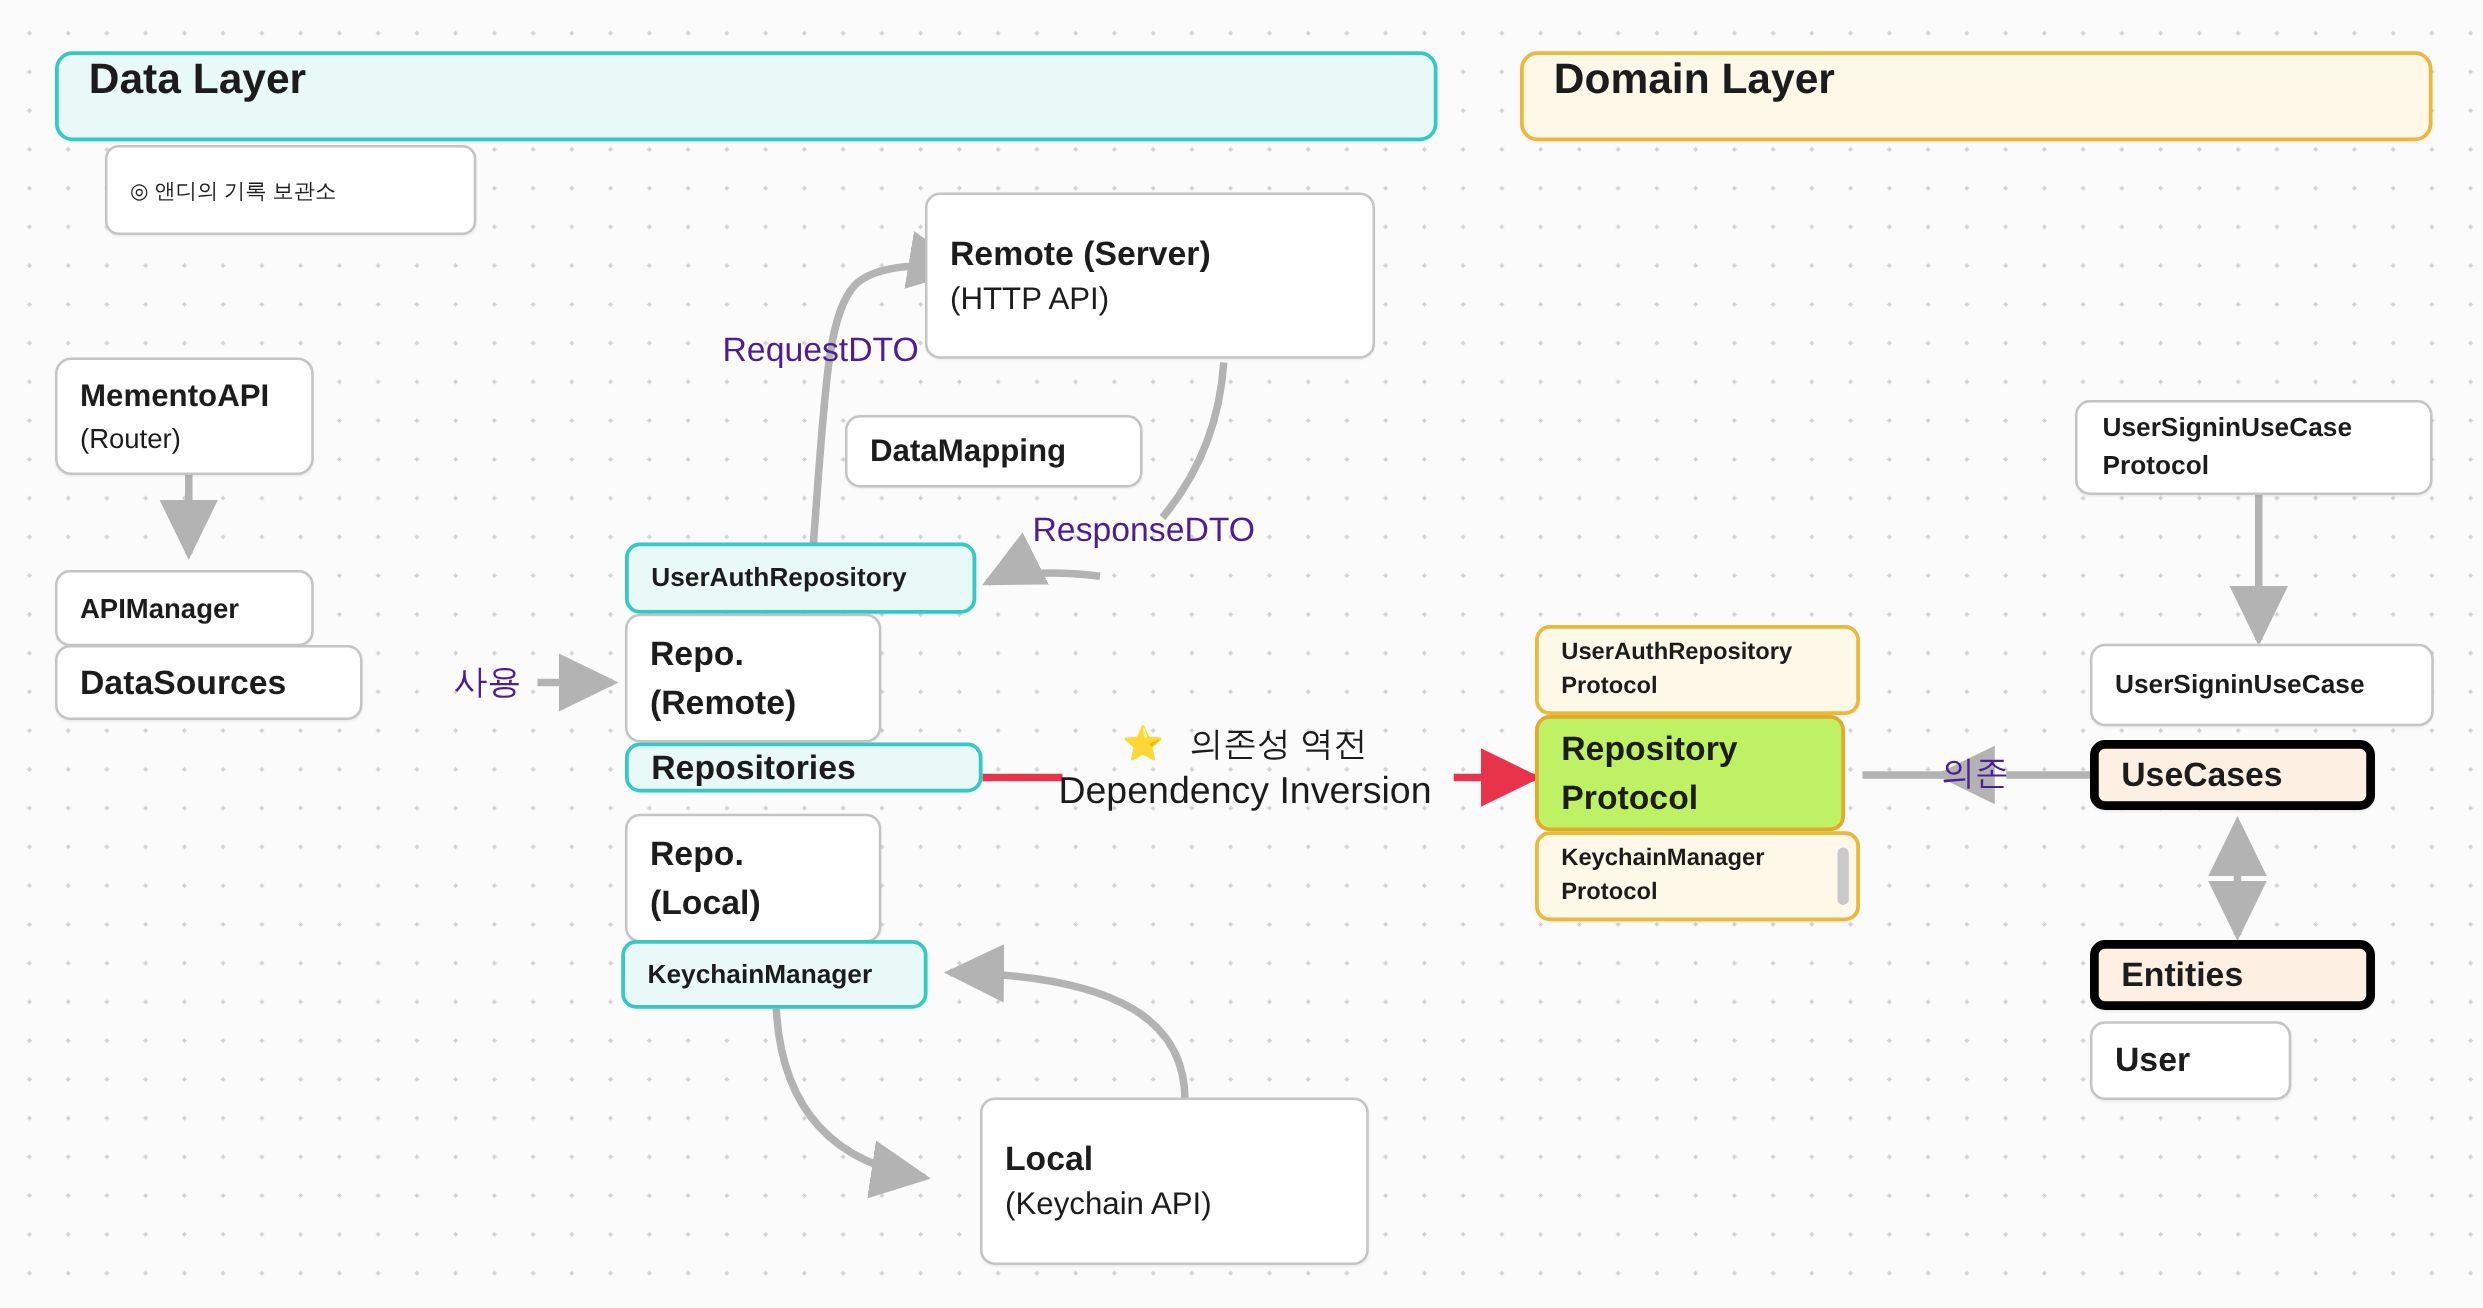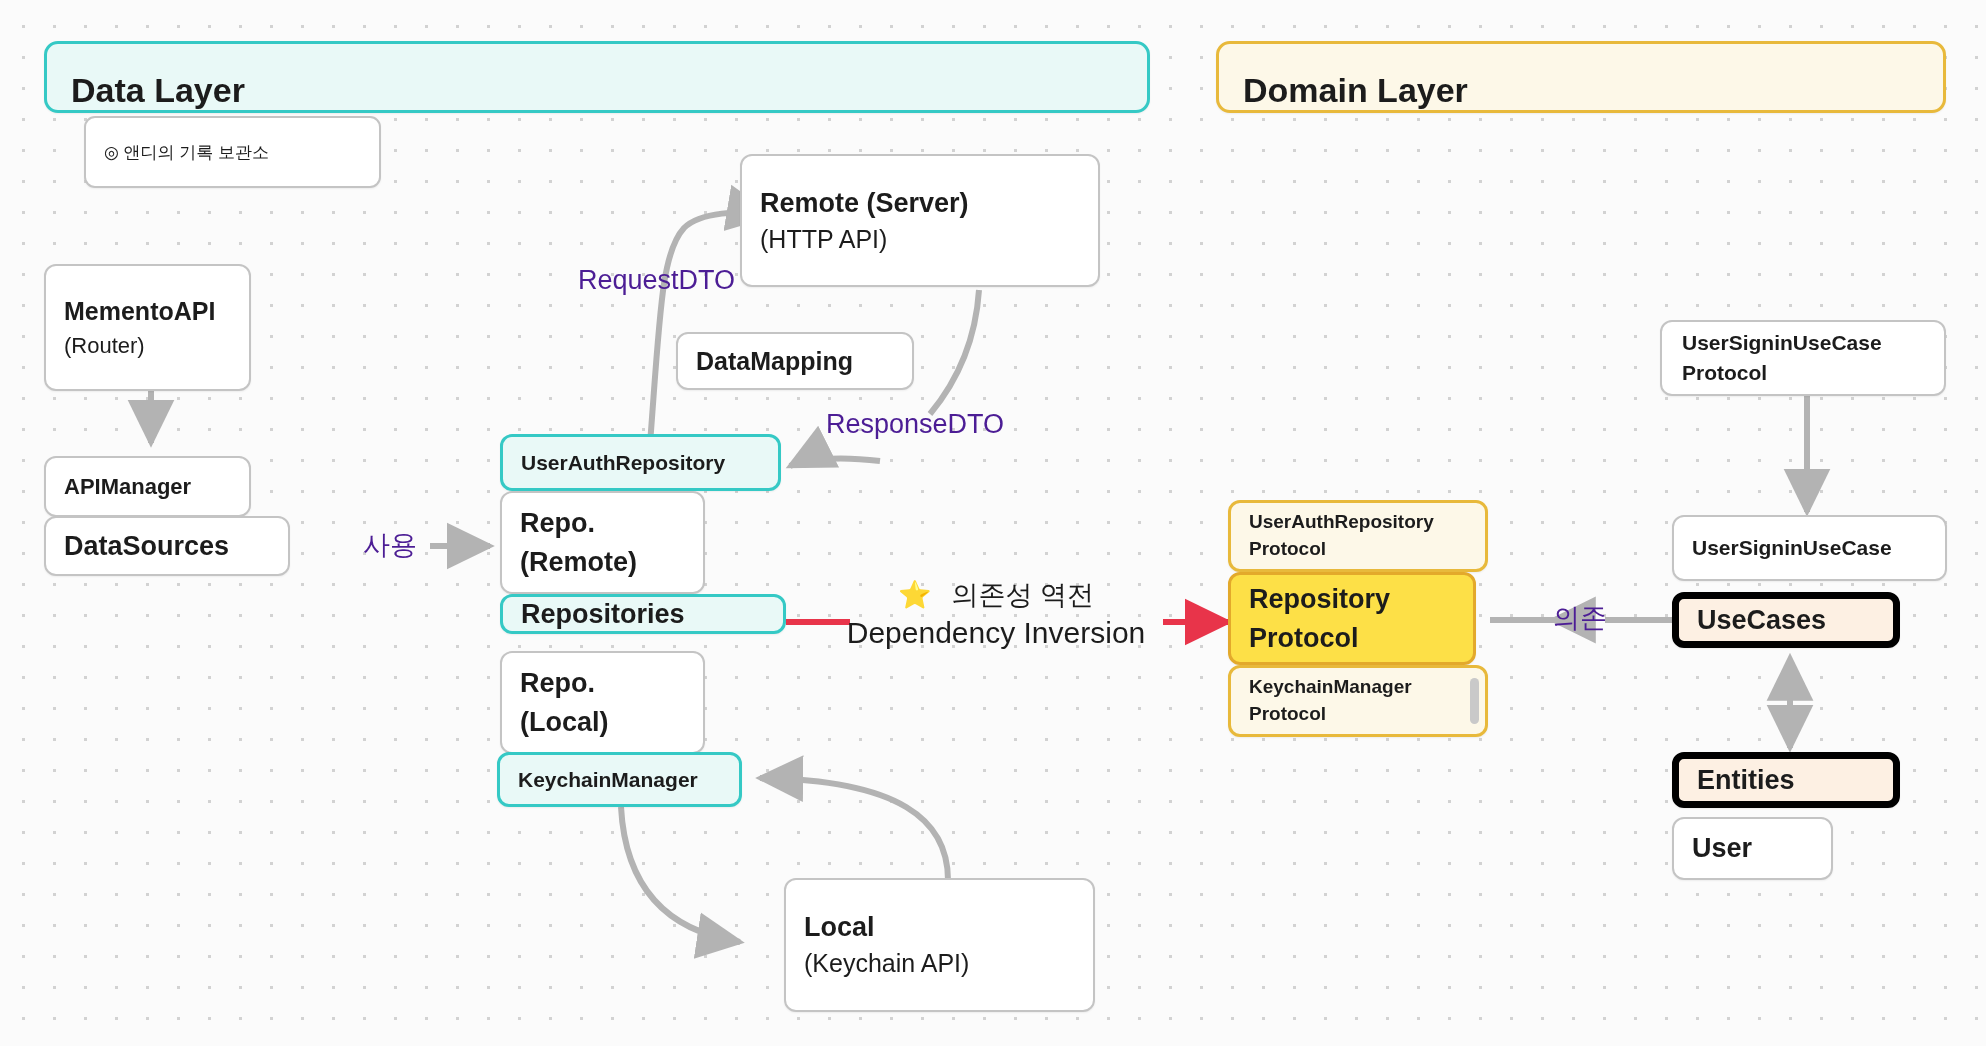--- a/index.html
+++ b/index.html
@@ -27,28 +27,28 @@
     border:2px solid #c4c4c4;
     color:#1c1c1c;
     padding:6px 18px;
     box-shadow:0 1px 2px rgba(0,0,0,.06);
   }
   .node .l1,.node .l2{white-space:pre;line-height:1.42;}
   
   .layer-header{
     border-radius:14px;
     padding:0 24px;
-    justify-content:flex-end;
+    justify-content:flex-start;
     font-weight:bold;
   }
   .teal-head{background:#e9f9f7;border:3px solid #35c9c5;}
   .yellow-head{background:#fdf8e8;border:3px solid #e8b93b;}
   .teal-box{background:#e9f9f7;border:3px solid #35c9c5;}
   .yellow-box{background:#fdf8e8;border:3px solid #e8b93b;}
-  .yellow-box-strong{background:#fde047;border:3px solid #e3a92b;}
+  .yellow-box-strong{background:#bef264;border:3px solid #e3a92b;}
   .orange-box{background:#fdf0e3;border:7px solid #000000;}
   .plain{background:#ffffff;border:2px solid #c4c4c4;}
 
   .f34{font-size:34px;font-weight:bold;}
   .f27{font-size:27px;font-weight:bold;}
   .f25{font-size:25px;font-weight:bold;}
   .f22{font-size:22px;font-weight:bold;}
   .f21{font-size:21px;font-weight:bold;}
   .f19{font-size:19px;font-weight:bold;}
   .f17n{font-size:17px;font-weight:normal;}
@@ -121,21 +121,21 @@
 </div>
 
 <div class="node layer-header yellow-head" style="left:1216px;top:41px;width:730px;height:72px;">
   <div class="f34">Domain Layer</div>
 </div>
 
 <div class="node plain" style="left:44px;top:116px;width:297px;height:72px;border-radius:11px;margin-left:40px;">
   <div class="f17n reg">◎ 앤디의 기록 보관소</div>
 </div>
 
-<div class="node plain" style="left:44px;top:264px;width:207px;height:127px;">
+<div class="node plain" style="left:44px;top:286px;width:207px;height:94px;border-radius:13px;">
   <div class="l1 f25">MementoAPI</div>
   <div class="l2 f22 reg">(Router)</div>
 </div>
 
 <div class="node plain" style="left:44px;top:456px;width:207px;height:61px;">
   <div class="f22">APIManager</div>
 </div>
 
 <div class="node plain" style="left:44px;top:516px;width:246px;height:60px;">
   <div class="f27">DataSources</div>

